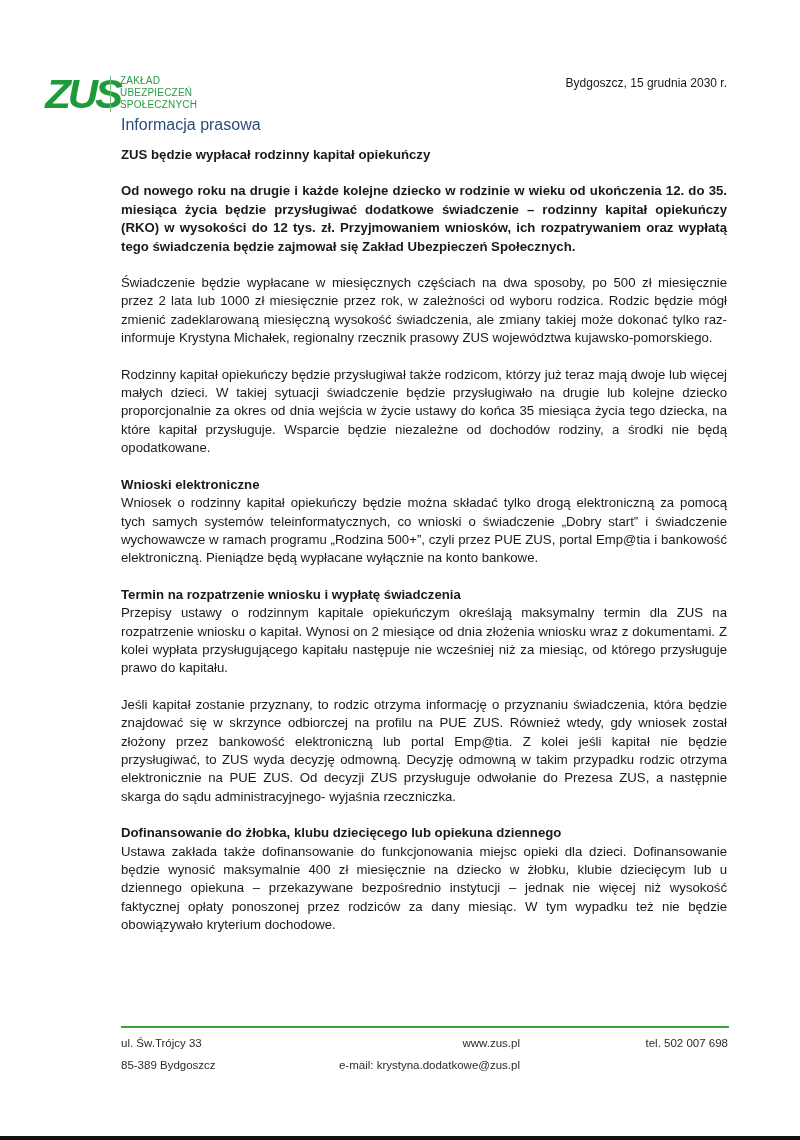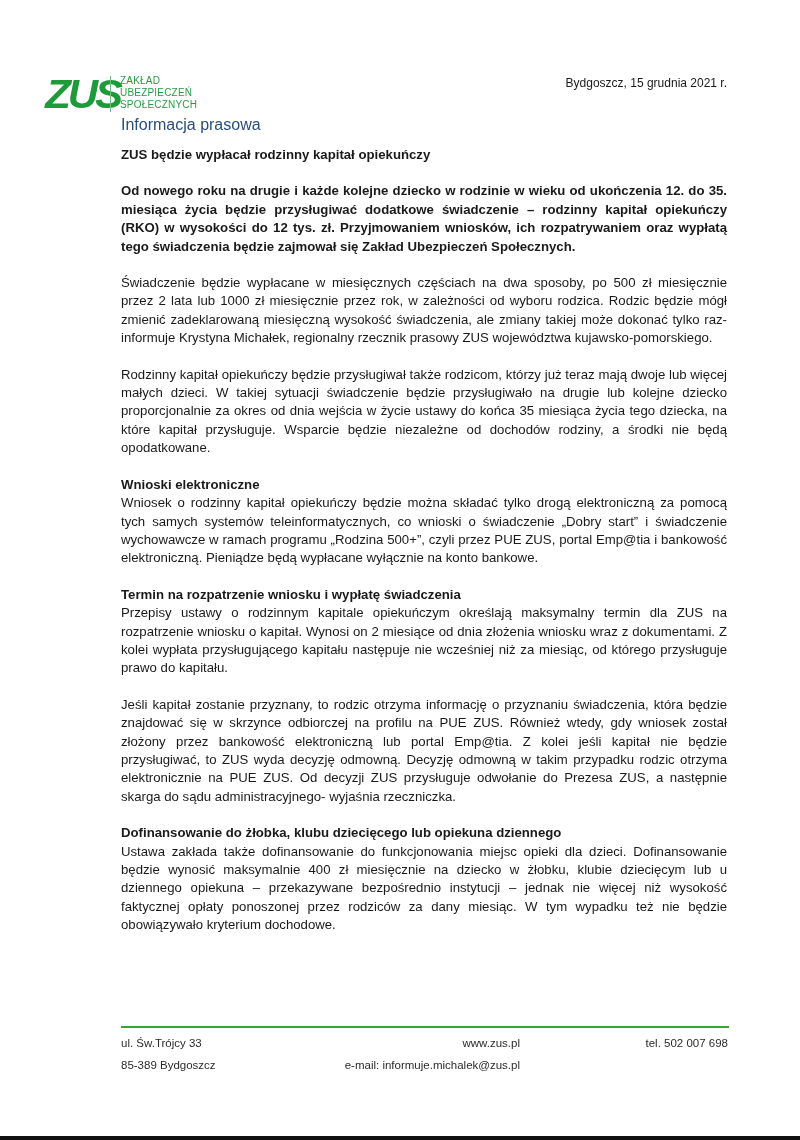--- a/index.html
+++ b/index.html
@@ -32,21 +32,21 @@
 <div class="logo">
   <span class="logo-mark">ZUS</span>
   <span class="logo-sep"></span>
   <div class="logo-text">
     <div>ZAKŁAD</div>
     <div>UBEZPIECZEŃ</div>
     <div>SPOŁECZNYCH</div>
   </div>
 </div>
 <div class="press-label">Informacja prasowa</div>
-<div class="date">Bydgoszcz, 15 grudnia 2021 r.</div>
+<div class="date">Bydgoszcz, 15 grudnia 2030 r.</div>
 
 <div class="content">
   <p class="title">ZUS będzie wypłacał rodzinny kapitał opiekuńczy</p>
   <p class="lead">Od nowego roku na drugie i każde kolejne dziecko w rodzinie w wieku od ukończenia 12. do 35. miesiąca życia będzie przysługiwać dodatkowe świadczenie – rodzinny kapitał opiekuńczy (RKO) w wysokości do 12 tys. zł. Przyjmowaniem wniosków, ich rozpatrywaniem oraz wypłatą tego świadczenia będzie zajmował się Zakład Ubezpieczeń Społecznych.</p>
   <p class="para">Świadczenie będzie wypłacane w miesięcznych częściach na dwa sposoby, po 500 zł miesięcznie przez 2 lata lub 1000 zł miesięcznie przez rok, w zależności od wyboru rodzica. Rodzic będzie mógł zmienić zadeklarowaną miesięczną wysokość świadczenia, ale zmiany takiej może dokonać tylko raz-  informuje Krystyna Michałek, regionalny rzecznik prasowy ZUS województwa kujawsko-pomorskiego.</p>
   <p class="para">Rodzinny kapitał opiekuńczy będzie przysługiwał także rodzicom, którzy już teraz mają dwoje lub więcej małych dzieci. W takiej sytuacji świadczenie będzie przysługiwało na drugie lub kolejne dziecko proporcjonalnie za okres od dnia wejścia w życie ustawy do końca 35 miesiąca życia tego dziecka, na które kapitał przysługuje. Wsparcie będzie niezależne od dochodów rodziny, a środki nie będą opodatkowane.</p>
   <p class="section-head">Wnioski elektroniczne</p>
   <p class="para">Wniosek o rodzinny kapitał opiekuńczy będzie można składać tylko drogą elektroniczną za pomocą tych samych systemów teleinformatycznych, co wnioski o świadczenie „Dobry start” i świadczenie wychowawcze w ramach programu „Rodzina 500+”, czyli przez PUE ZUS, portal Emp@tia i bankowość elektroniczną. Pieniądze będą wypłacane wyłącznie na konto bankowe.</p>
   <p class="section-head">Termin na rozpatrzenie wniosku i wypłatę świadczenia</p>
   <p class="para">Przepisy ustawy o rodzinnym kapitale opiekuńczym określają maksymalny termin dla ZUS na rozpatrzenie wniosku o kapitał. Wynosi on 2 miesiące od dnia złożenia wniosku wraz z dokumentami. Z kolei wypłata przysługującego kapitału następuje nie wcześniej niż za miesiąc, od którego przysługuje prawo do kapitału.</p>
@@ -55,18 +55,18 @@
   <p class="para">Ustawa zakłada także dofinansowanie do funkcjonowania miejsc opieki dla dzieci. Dofinansowanie będzie wynosić maksymalnie 400 zł miesięcznie na dziecko w żłobku, klubie dziecięcym lub u dziennego opiekuna – przekazywane bezpośrednio instytucji – jednak nie więcej niż wysokość faktycznej opłaty ponoszonej przez rodziców za dany miesiąc. W tym wypadku też nie będzie obowiązywało kryterium dochodowe.</p>
 </div>
 
 <div class="footer-line"></div>
 <div class="footer f-left">
   <div>ul. Św.Trójcy 33</div>
   <div>85-389 Bydgoszcz</div>
 </div>
 <div class="footer f-mid">
   <div>www.zus.pl</div>
-  <div>e-mail: informuje.michalek@zus.pl</div>
+  <div>e-mail: krystyna.dodatkowe@zus.pl</div>
 </div>
 <div class="footer f-right">
   <div>tel. 502 007 698</div>
 </div>
 <div class="bottom-bar"></div>
 
 </body></html>

